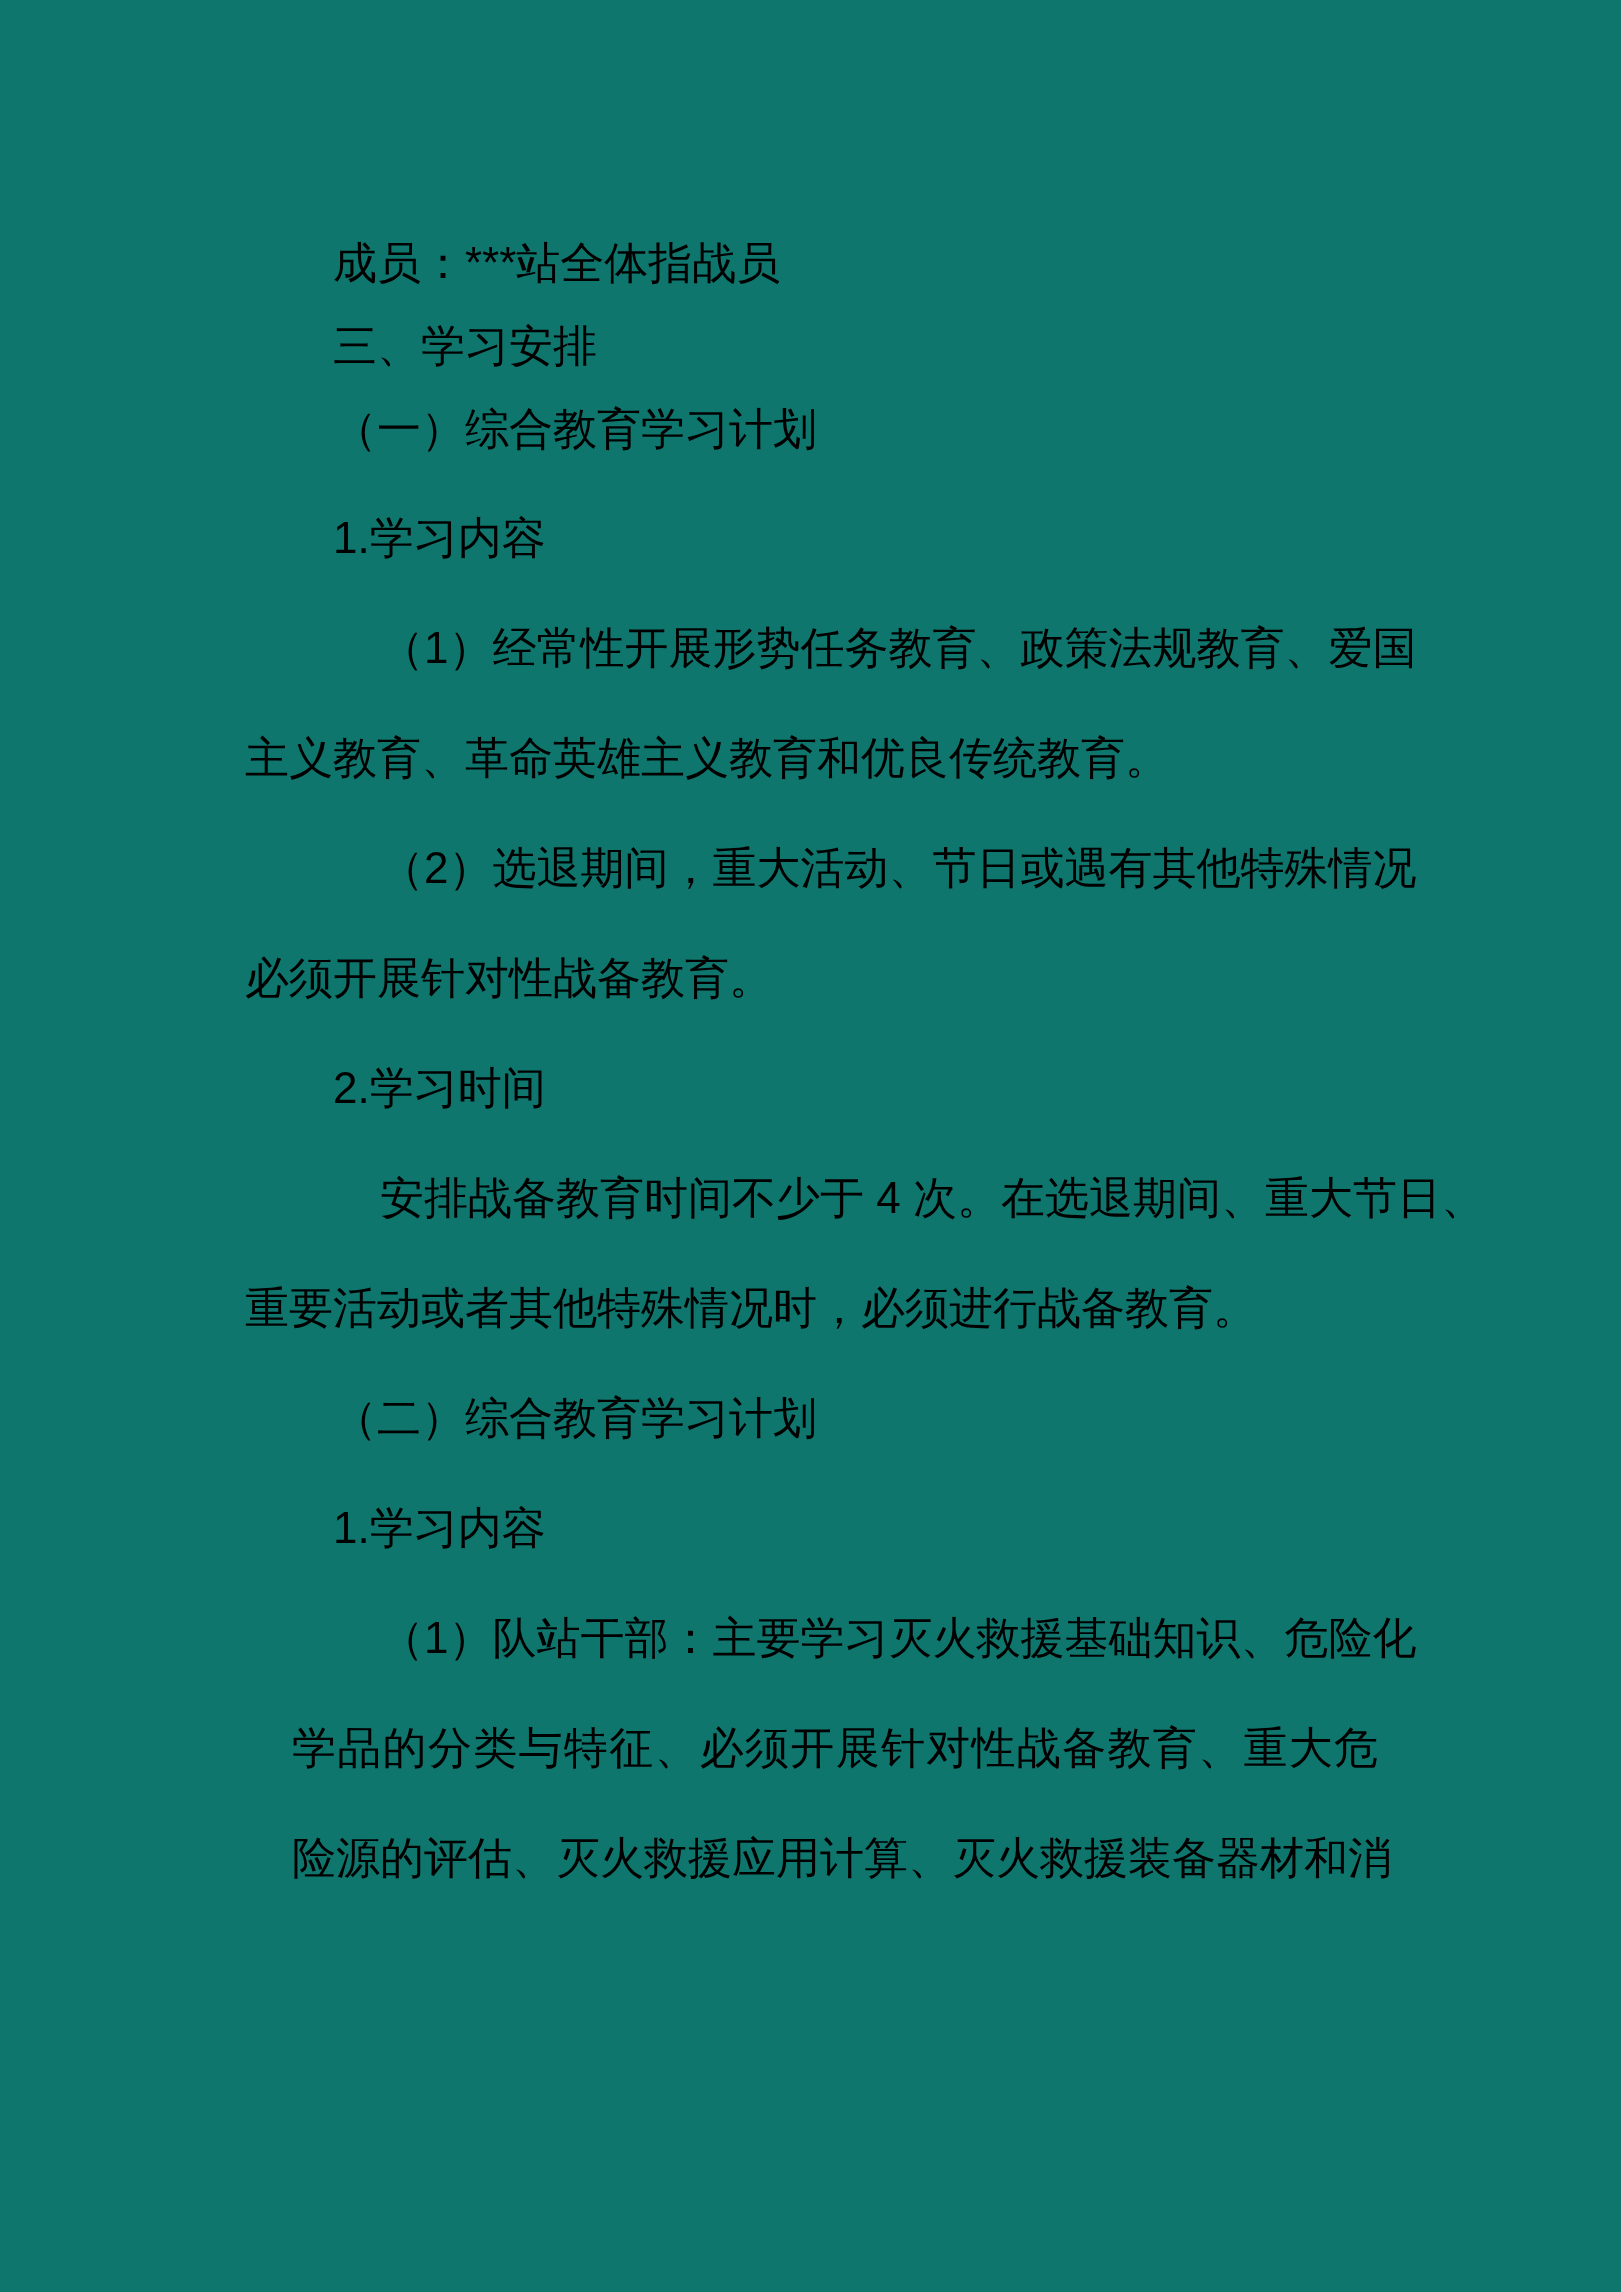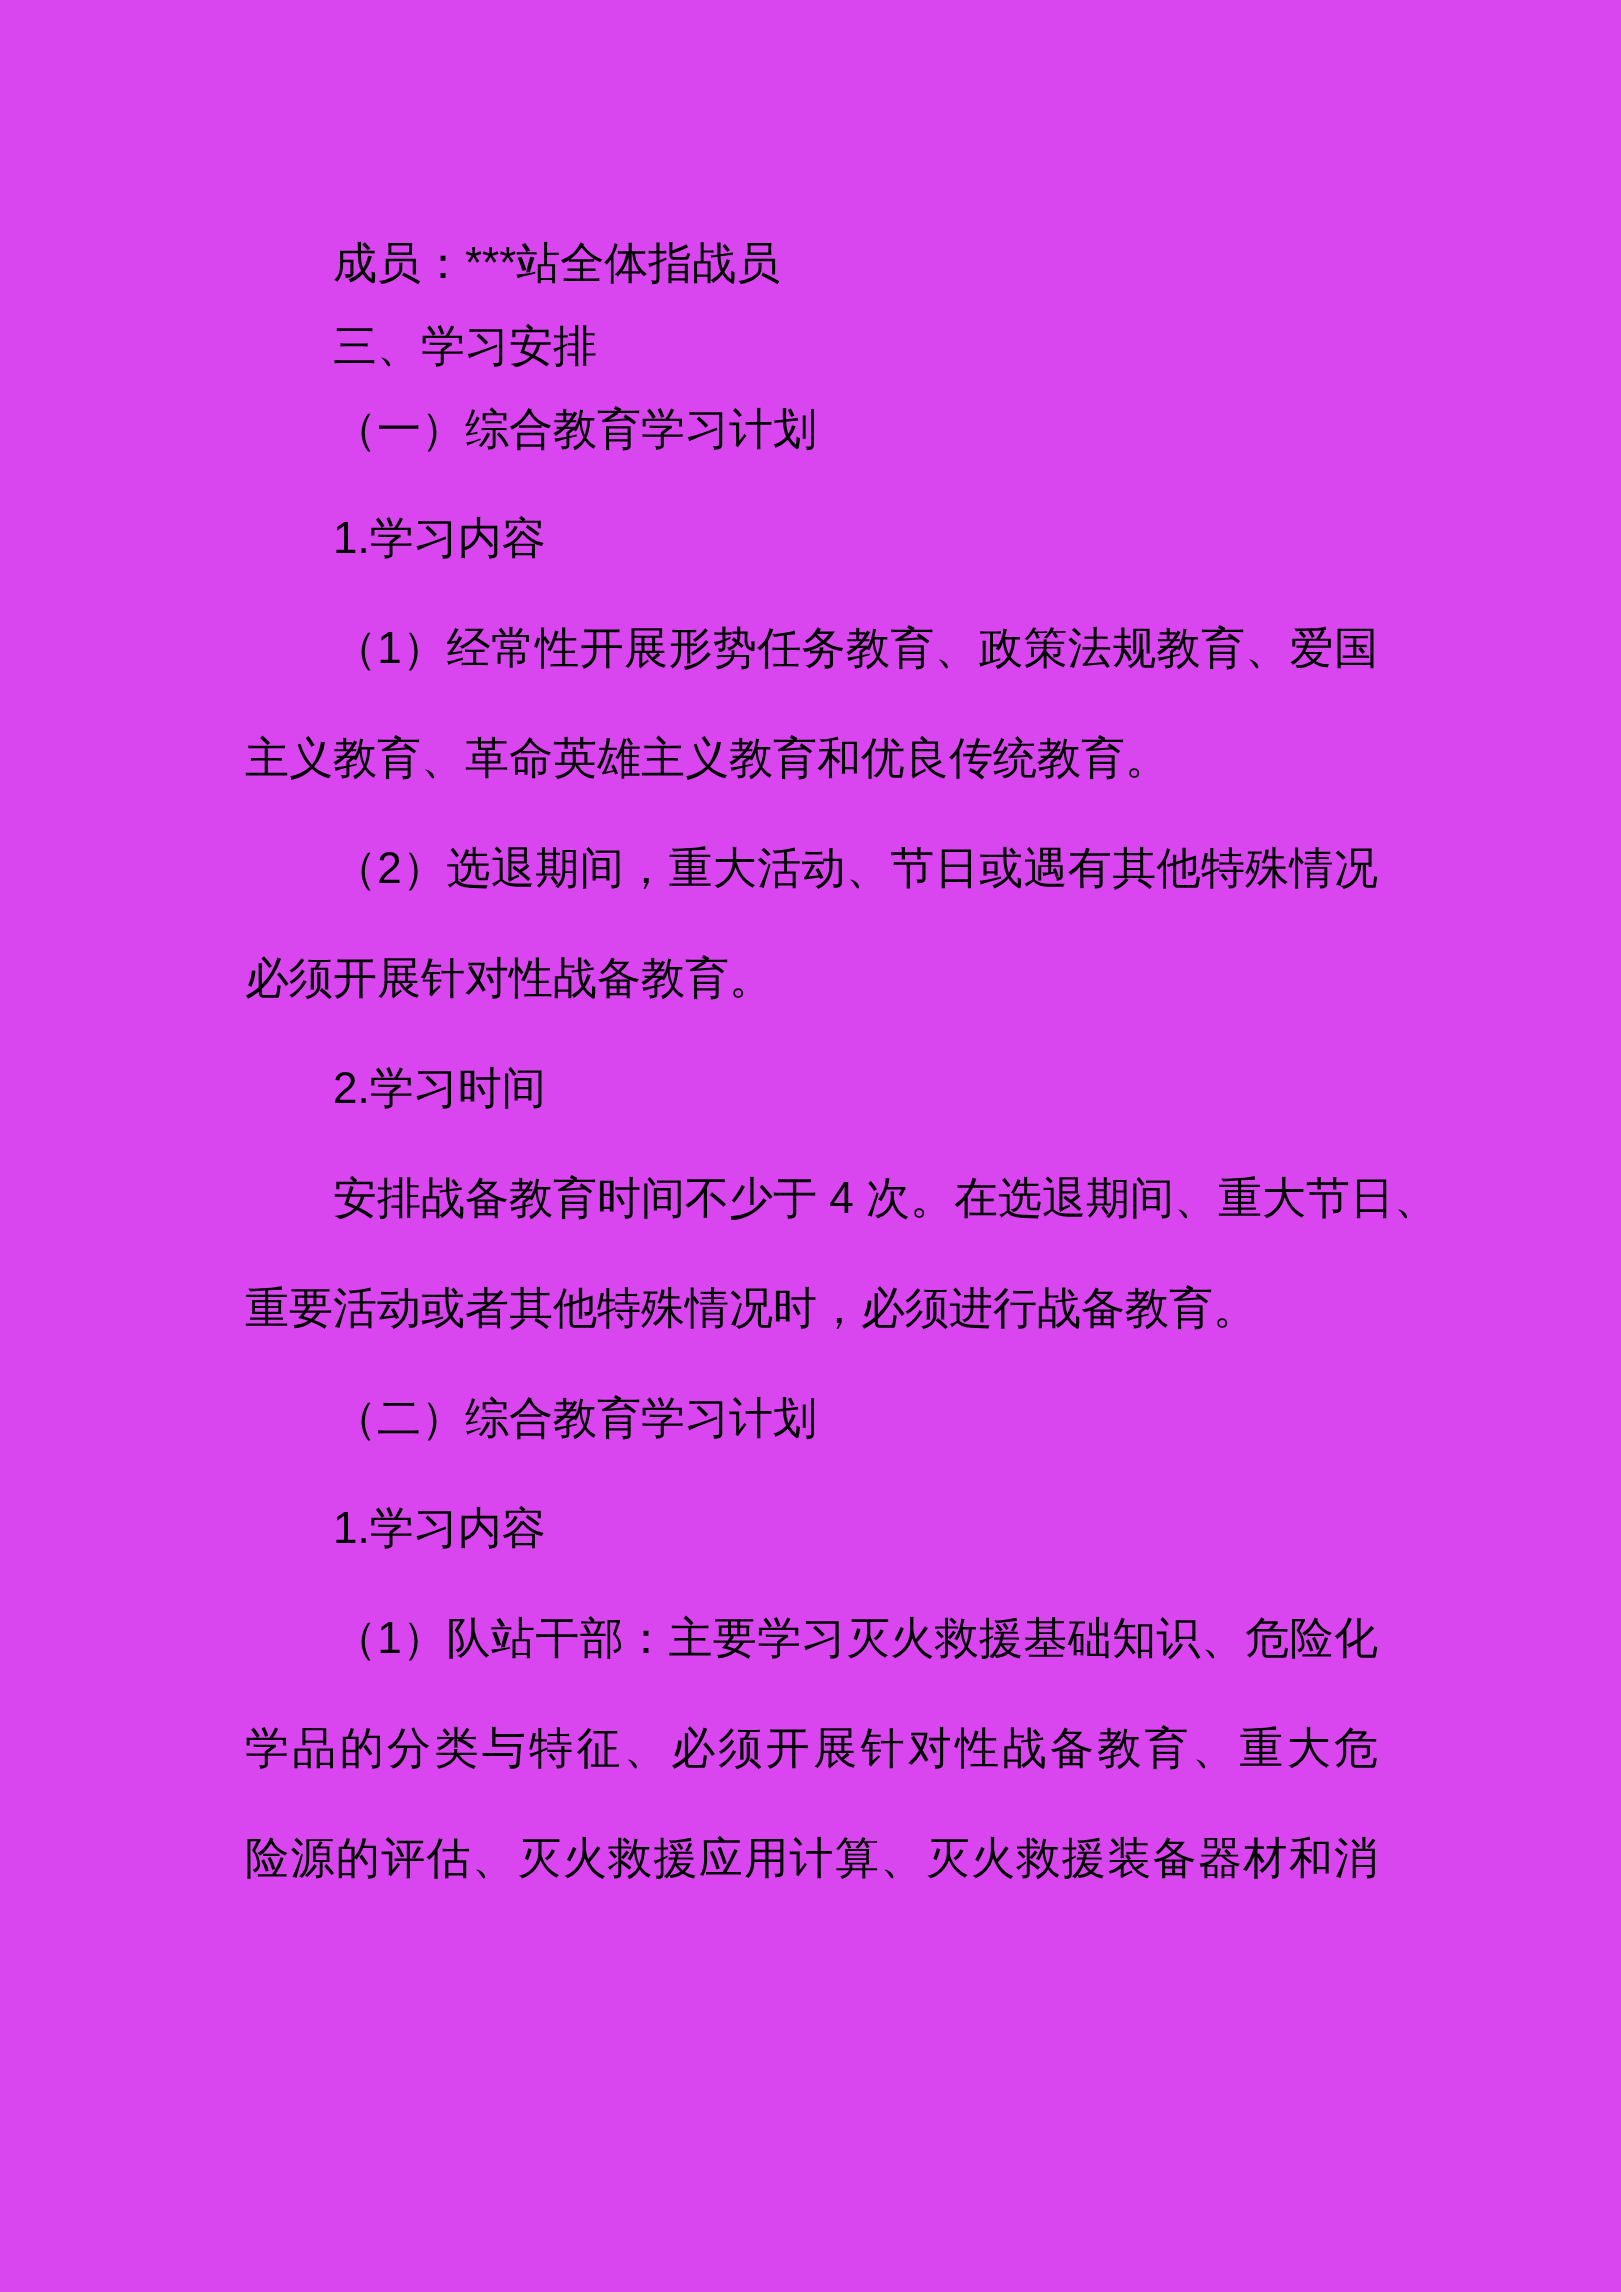--- a/index.html
+++ b/index.html
@@ -28,26 +28,26 @@
     font-size: 44px;
     letter-spacing: 0px;
     text-align: justify;
     text-align-last: left;
     white-space: nowrap;
     overflow: visible;
   }
   .head .line { line-height: 83px; }
   .body .line { line-height: 110px; }
   .para .line:first-child { text-indent: 2em; }
-  .line.fill { text-align-last: justify; }
+  .line.fill { text-align-last: justify; margin-left: 47px; }
 </style>
 </head>
 <body>
 
-<div class="page" style="background: #d946ef; color: rgb(0, 0, 0);">
+<div class="page" style="background: #0f766e; color: rgb(0, 0, 0);">
   <div class="textblock head" id="head-section">
       <div class="para">
         <div class="line">成员：***站全体指战员</div>
       </div>
       <div class="para">
         <div class="line">三、学习安排</div>
       </div>
       <div class="para">
         <div class="line">（一）综合教育学习计划</div>
       </div>

